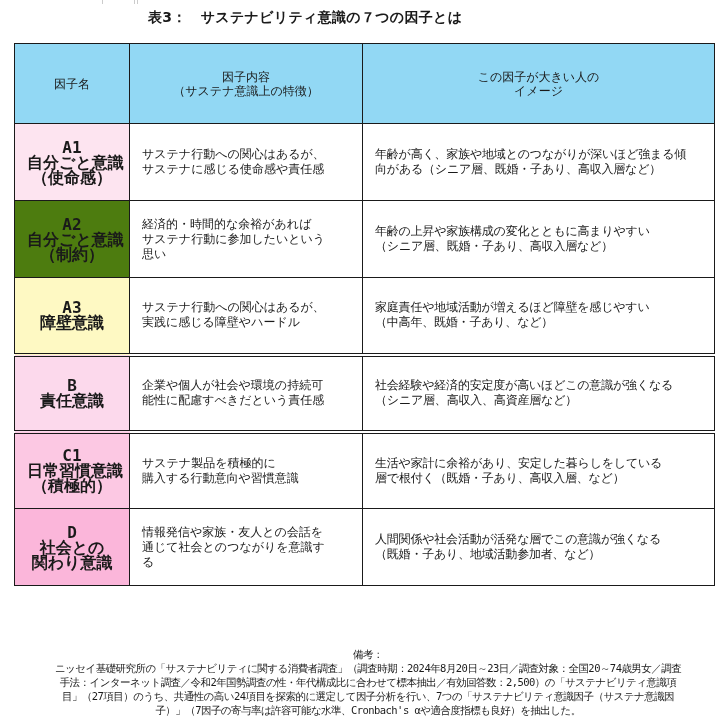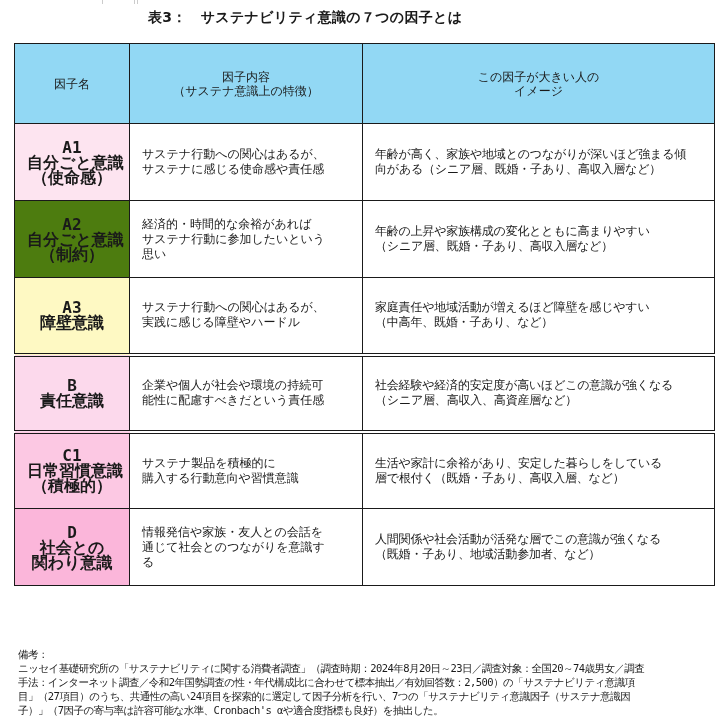--- a/index.html
+++ b/index.html
@@ -22,21 +22,21 @@
   tbody tr.dbl td { border-bottom: 4px double #1a1a1a; }
   td.name { text-align: center; font-size: 16px; font-weight: bold; line-height: 15px; }
   td.name .code { font-family: "DejaVu Sans Mono", "Liberation Mono", monospace; font-weight: bold; }
   td.desc, td.image { font-size: 12px; line-height: 15px; vertical-align: middle;
                       padding: 0 8px 8px 10px; }
   td.image { padding-left: 3px; letter-spacing: -0.2px; }
   .line { display: block; white-space: nowrap; }
   .notes { position: absolute; left: 18px; top: 647px; width: 700px; font-size: 10.5px;
            line-height: 14px; font-family: "DejaVu Sans Mono", "Liberation Mono", monospace;
            letter-spacing: -0.55px; }
-  .notes .line { white-space: nowrap; }
+  .notes .line { white-space: nowrap; text-align: center; }
 </style>
 </head>
 <body>
 
 <div class="top-frag"></div>
 <div class="top-frag2"></div>
 
 <div class="title">
   <span class="num">表3：</span><span>サステナビリティ意識の７つの因子とは</span>
 </div>

